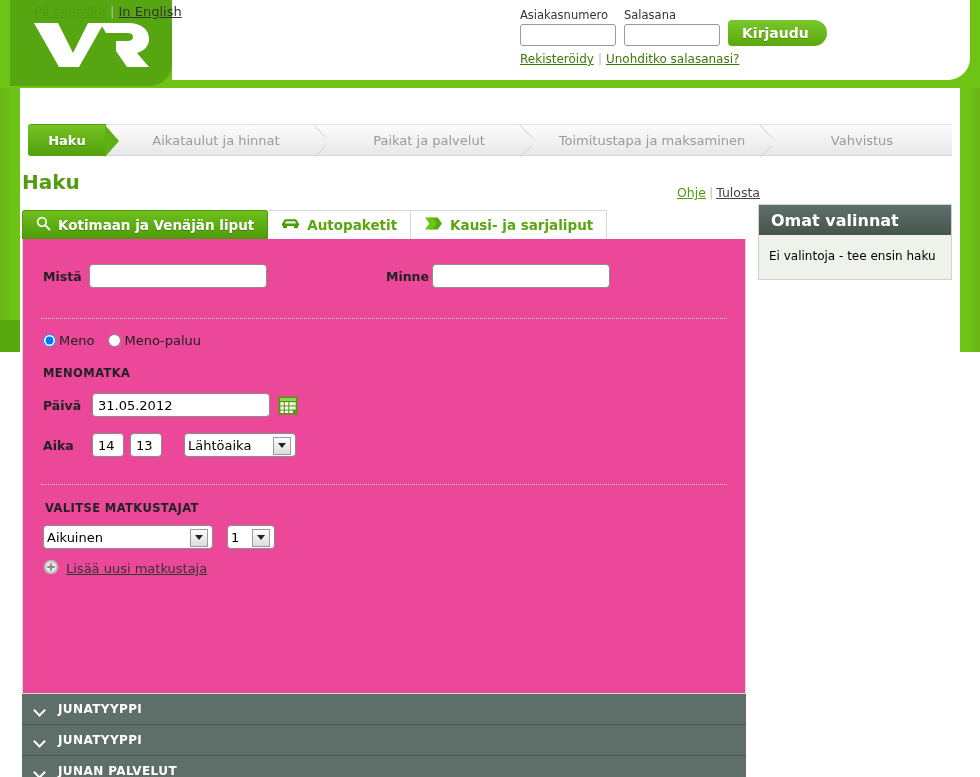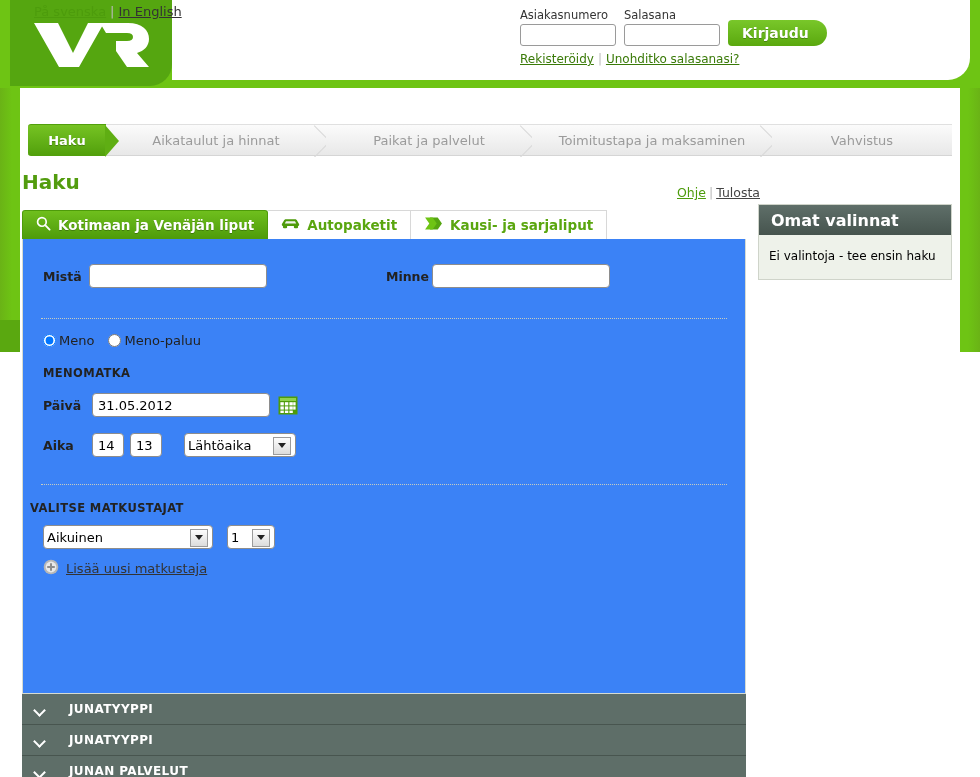--- a/index.html
+++ b/index.html
@@ -221,21 +221,21 @@
     text-shadow: 0 1px 0 rgba(0,0,0,.25);
     border-top-left-radius: 3px;
     border-top-right-radius: 3px;
   }
 
   
   #panel {
     position: absolute; left: 2px; top: 139px;
     width: 724px;
     min-height: 455px;
-    background: #3b82f6;
+    background: #ec4899;
     border: 1px solid #d6dbd2;
     border-top: none;
   }
   .field-row {
     position: relative;
     height: 40px;
     margin: 17px 0 0 0;
     display: flex; align-items: center;
   }
   .flabel {
@@ -309,21 +309,21 @@
   }
   .acc-item {
     height: 31px;
     background: #5e6e68;
     border-bottom: 1px solid #48554f;
     color: #ffffff;
     font-size: 12px; font-weight: bold;
     letter-spacing: .4px;
     display: flex; align-items: center;
     padding-left: 13px;
-    gap: 23px;
+    gap: 12px;
     cursor: pointer;
   }
   .chev {
     display: inline-block; width: 11px; height: 7px;
     position: relative;
   }
   .chev::before {
     content:""; position:absolute; left:0; top:0;
     width:7px; height:7px;
     border-right: 2.4px solid #fff;
@@ -511,21 +511,21 @@
         <input class="ftext" style="width: 32px; margin-left: 6px; text-align: left;" type="text" value="13">
         <span class="selwrap" style="margin-left:22px;">
           <select class="sel" style="width:112px;">
             <option>Lähtöaika</option>
           </select>
         </span>
       </div>
 
       <hr class="hr-dot" style="margin-top:24px;">
 
-      <div class="section-title" style="padding:16px 0 0 7px;">VALITSE MATKUSTAJAT</div>
+      <div class="section-title" style="padding:16px 0 0 22px;">VALITSE MATKUSTAJAT</div>
 
       <div style="padding:10px 0 0 20px;">
         <span class="selwrap">
           <select class="sel" style="width:170px;">
             <option>Aikuinen</option>
           </select>
         </span>
         <span class="selwrap" style="margin-left:9px;">
           <select class="sel" style="width:48px;">
             <option>1</option>

